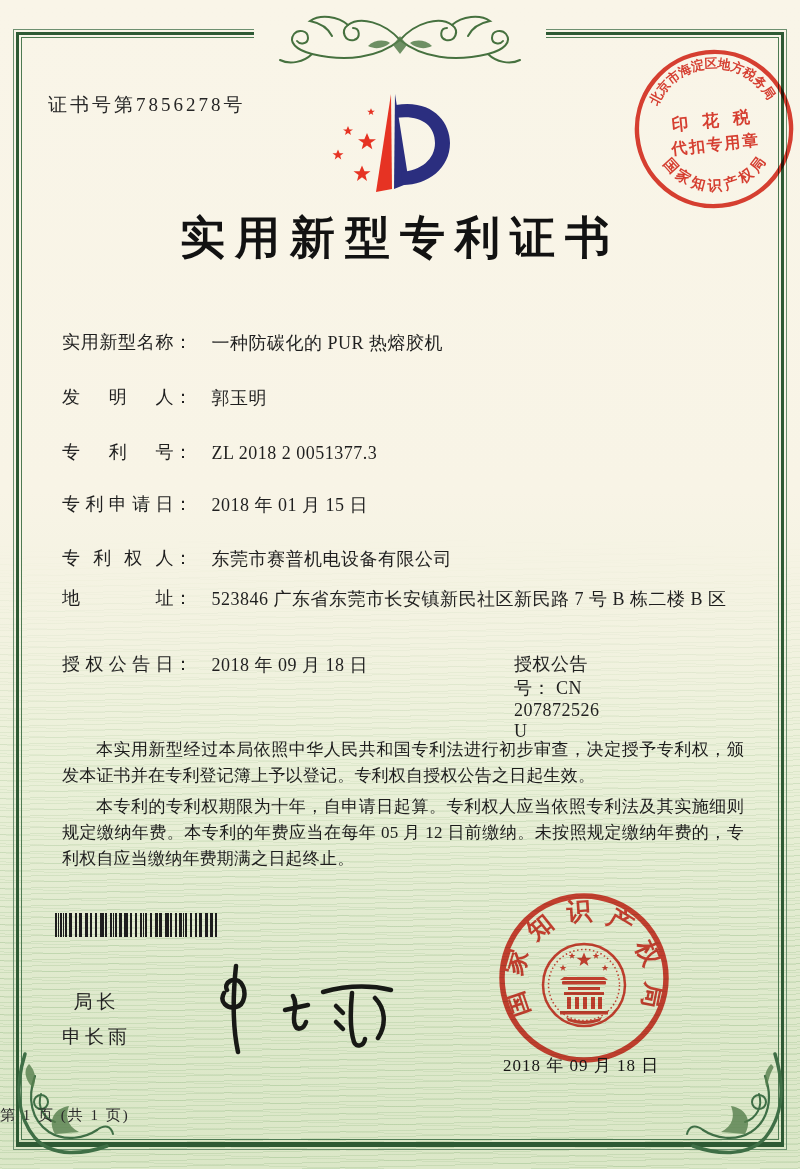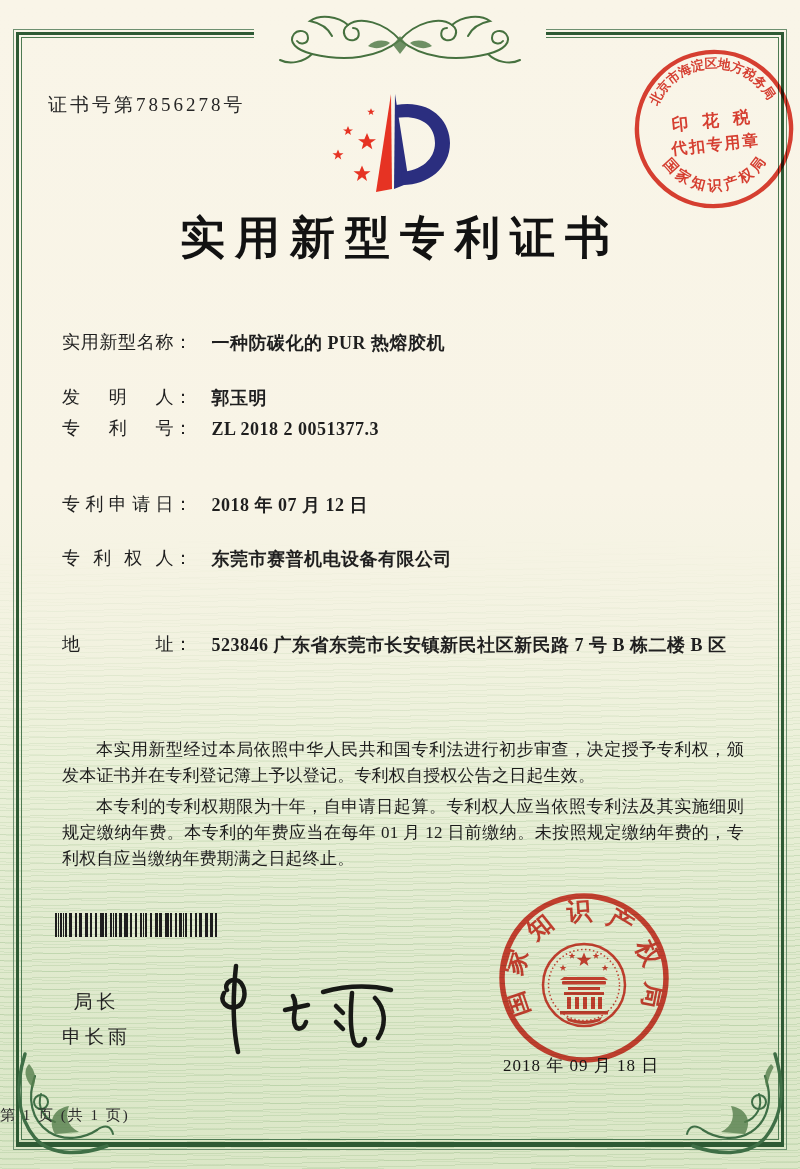--- a/index.html
+++ b/index.html
@@ -19,21 +19,21 @@
   .frame-outer{position:absolute;left:13px;right:13px;top:29px;bottom:19px;border:1px solid #6d9070;}
   .frame-mid{position:absolute;inset:2px;border:3px solid #2e5a34;border-bottom-width:5px;}
   .frame-in{position:absolute;inset:2px;border:1px solid #4d7a52;}
   .cert-no{position:absolute;left:48px;top:92px;font-size:19px;letter-spacing:3px;color:#262626;}
   .logo{position:absolute;left:328px;top:90px;width:140px;height:112px;}
   .tax-stamp{position:absolute;left:630px;top:45px;width:168px;height:168px;transform:rotate(-6deg);mix-blend-mode:multiply;opacity:.95;}
   .title{position:absolute;left:0;right:0;top:208px;text-align:center;font-size:45px;font-weight:700;letter-spacing:10px;color:#121212;}
   .field-row{position:absolute;left:62px;font-size:18px;letter-spacing:.5px;}
   .flabel{display:inline-block;width:112px;text-align:justify;text-align-last:justify;vertical-align:top;}
   .fcolon{vertical-align:top;}
-  .fvalue{display:inline-block;margin-left:14px;vertical-align:top;max-width:545px;line-height:26px;font-weight:bold;}
+  .fvalue{display:inline-block;margin-left:14px;vertical-align:top;max-width:545px;line-height:26px;}
   .addr .fvalue{width:535px;}
   .grant-right{position:absolute;left:452px;top:0;font-size:18px;}
   .body-text{position:absolute;left:62px;right:56px;top:728px;margin-top:9px;}
   .body-text p{margin:0 0 5px;font-size:17px;line-height:26px;text-indent:2em;text-align:justify;letter-spacing:.2px;color:#1c1c1c;}
   .barcode{
     position:absolute;left:55px;top:913px;width:162px;height:24px;
     background-image:
       repeating-linear-gradient(90deg,#1d1d1d 0 2px,transparent 2px 5px),
       repeating-linear-gradient(90deg,#1d1d1d 0 1px,transparent 1px 8px),
       repeating-linear-gradient(90deg,transparent 0 3px,#1d1d1d 3px 4px,transparent 4px 11px);
@@ -145,41 +145,49 @@
   <div class="title">实用新型专利证书</div>
 
   <div class="field-row" style="top:330px">
     <span class="flabel">实用新型名称</span><span class="fcolon">：</span>
     <span class="fvalue">一种防碳化的 PUR 热熔胶机</span>
   </div>
   <div class="field-row" style="top:385px">
     <span class="flabel">发明人</span><span class="fcolon">：</span>
     <span class="fvalue">郭玉明</span>
   </div>
-  <div class="field-row" style="top:416px">
+  <div class="field-row" style="top:440px">
     <span class="flabel">专利号</span><span class="fcolon">：</span>
     <span class="fvalue">ZL 2018 2 0051377.3</span>
   </div>
   <div class="field-row" style="top:492px">
     <span class="flabel">专利申请日</span><span class="fcolon">：</span>
-    <span class="fvalue">2018 年 07 月 12 日</span>
+    <span class="fvalue">2018 年 01 月 15 日</span>
   </div>
   <div class="field-row" style="top:546px">
     <span class="flabel">专利权人</span><span class="fcolon">：</span>
     <span class="fvalue">东莞市赛普机电设备有限公司</span>
   </div>
-  <div class="field-row addr" style="top:632px">
+  <div class="field-row addr" style="top:586px">
     <span class="flabel">地址</span><span class="fcolon">：</span>
     <span class="fvalue">523846 广东省东莞市长安镇新民社区新民路 7 号 B 栋二楼 B 区</span>
   </div>
 
+  <div class="field-row" style="top:652px">
+    <span class="flabel">授权公告日</span><span class="fcolon">：</span>
+    <span class="fvalue">2018 年 09 月 18 日</span>
+    <span class="grant-right">
+      <span>授权公告号</span><span>：</span>
+      <span>CN 207872526 U</span>
+    </span>
+  </div>
 
   <div class="body-text">
     <p>本实用新型经过本局依照中华人民共和国专利法进行初步审查，决定授予专利权，颁发本证书并在专利登记簿上予以登记。专利权自授权公告之日起生效。</p>
-    <p>本专利的专利权期限为十年，自申请日起算。专利权人应当依照专利法及其实施细则规定缴纳年费。本专利的年费应当在每年 01 月 12 日前缴纳。未按照规定缴纳年费的，专利权自应当缴纳年费期满之日起终止。</p>
+    <p>本专利的专利权期限为十年，自申请日起算。专利权人应当依照专利法及其实施细则规定缴纳年费。本专利的年费应当在每年 05 月 12 日前缴纳。未按照规定缴纳年费的，专利权自应当缴纳年费期满之日起终止。</p>
   </div>
 
   <div class="barcode"></div>
 
   <div class="signoff">
     <div>局长</div>
     <div>申长雨</div>
   </div>
 
   <svg class="signature" viewBox="0 0 205 100">

